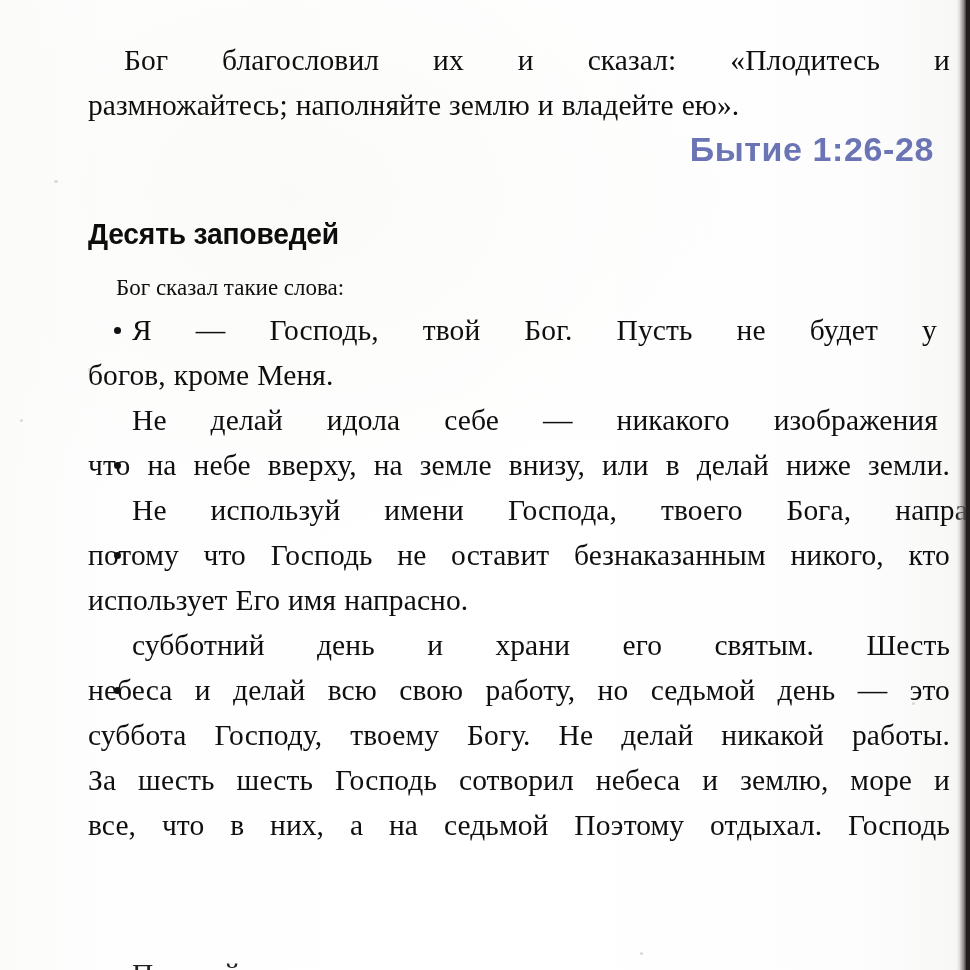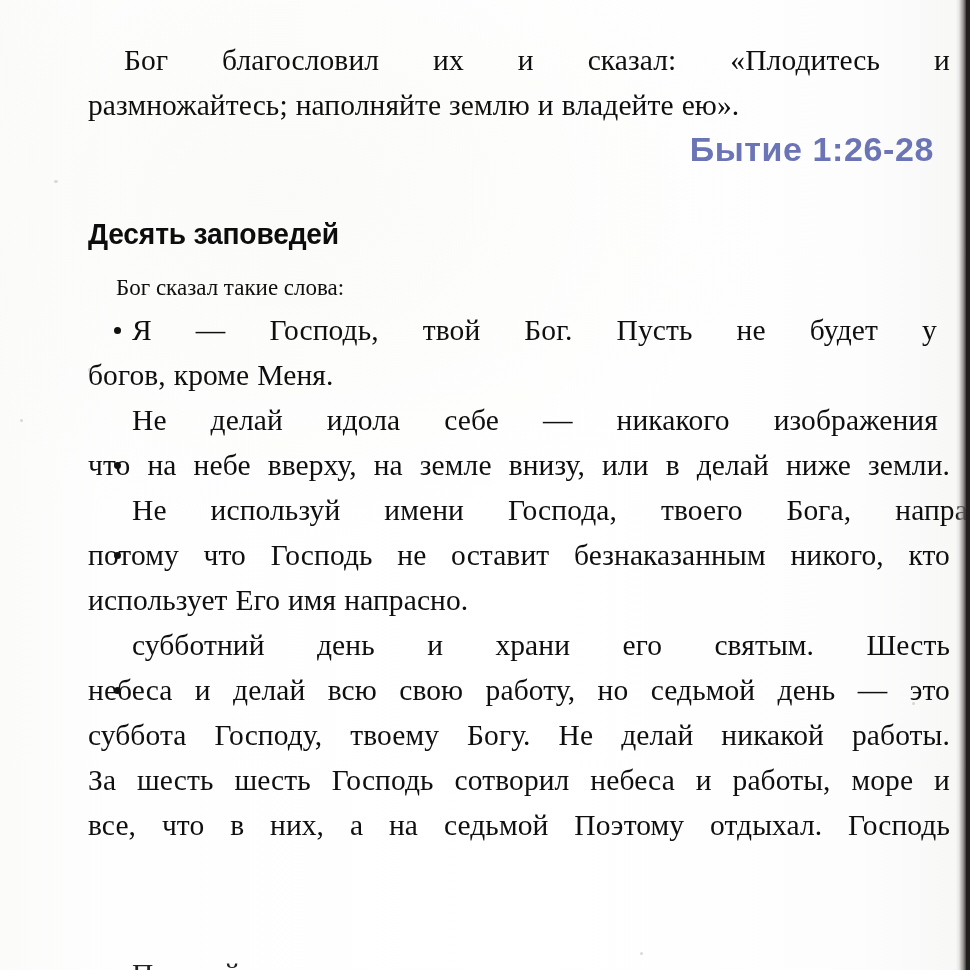--- a/index.html
+++ b/index.html
@@ -369,21 +369,21 @@
           </span>
           <span class="body-par">
             <span class="jline">
               <span>За</span>
               <span>шесть</span>
               <span>шесть</span>
               <span>Господь</span>
               <span>сотворил</span>
               <span>небеса</span>
               <span>и</span>
-              <span>работы,</span>
+              <span>землю,</span>
               <span>море</span>
               <span>и</span>
             </span>
           </span>
           <span class="body-par">
             <span class="jline">
               <span>все,</span>
               <span>что</span>
               <span>в</span>
               <span>них,</span>

